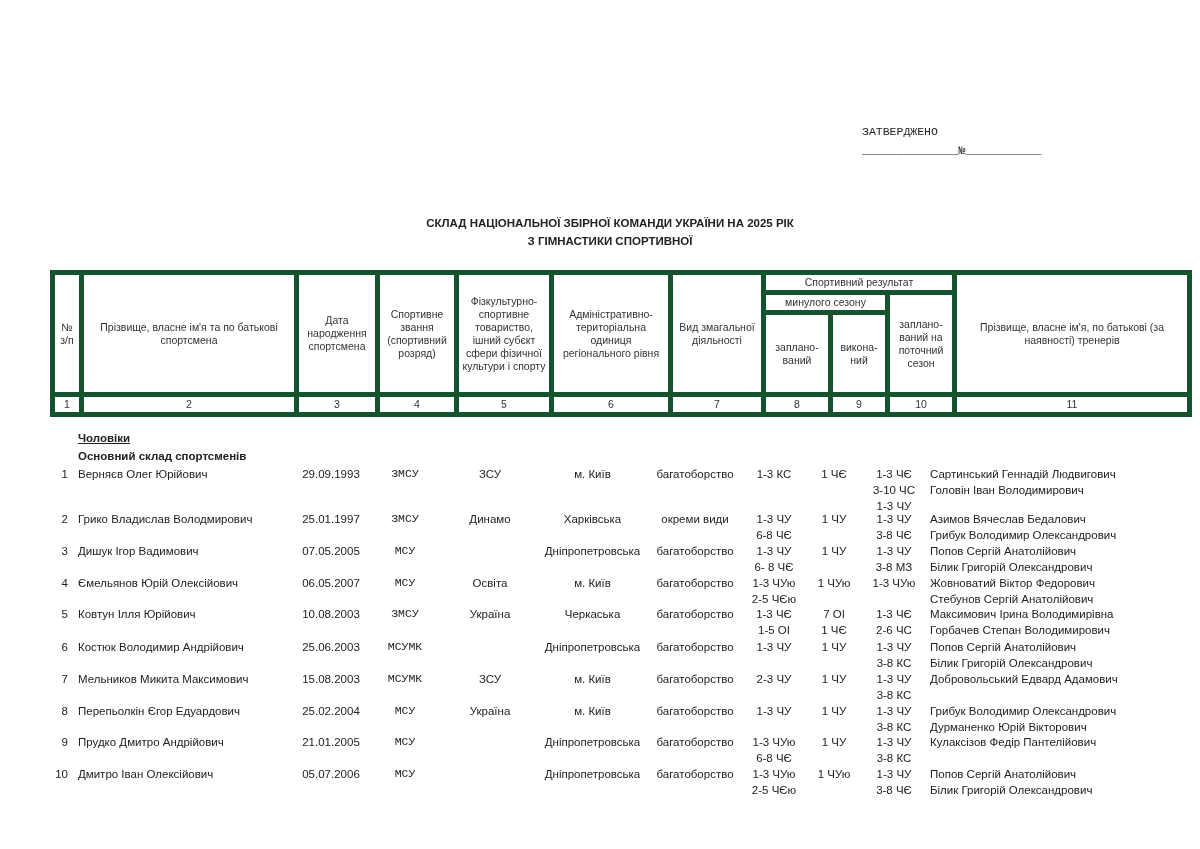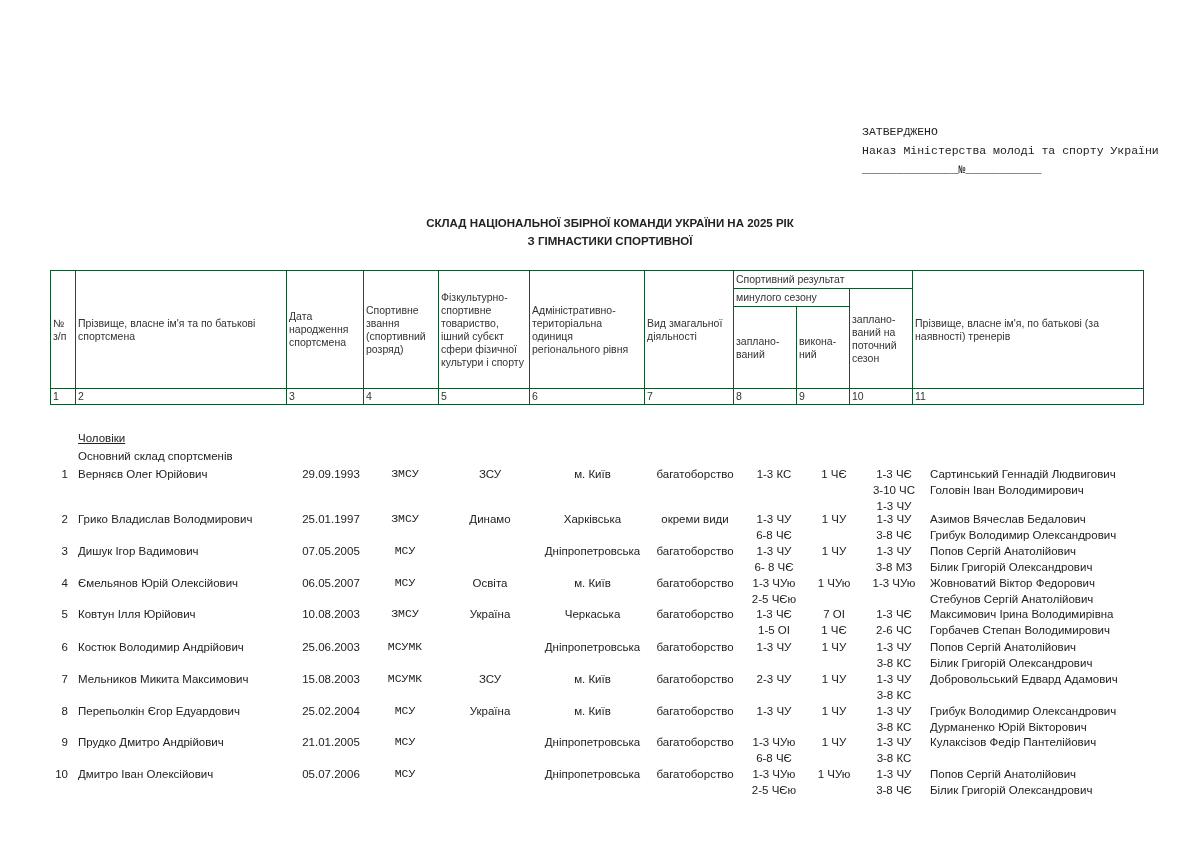--- a/index.html
+++ b/index.html
@@ -2,22 +2,22 @@
 <html><head>
 <meta charset="utf-8">
 <style>
   html, body { margin:0; padding:0; background:#ffffff; }
   body { width:1200px; height:849px; position:relative; overflow:hidden;
          font-family:"Liberation Sans", sans-serif; color:#222; }
   .approve { position:absolute; left:862px; top:122px; font-size:11.5px; line-height:19px;font-family:Liberation Mono, monospace; }
   .approve .line { display:block; white-space:nowrap; }
   .title { position:absolute; left:380px; width:460px; text-align:center; font-size:11.5px; font-weight:bold; }
   table.hdr { position:absolute; left:50px; top:270px; border-collapse:collapse; font-size:10.5px; color:#333; }
-  table.hdr td { border:1px solid #14532d; vertical-align:middle; padding:1px 2px; line-height:13px; }
-  .section { position:absolute; left:78px; font-size:11.5px; font-weight:normal; }
+  table.hdr td { border:5px solid #14532d; text-align:center; vertical-align:middle; padding:1px 2px; line-height:13px; }
+  .section { position:absolute; left:78px; font-size:11.5px; font-weight:bold; }
   .section.u { text-decoration:underline; }
   .row { position:absolute; left:0; width:1200px; font-size:11.5px; line-height:16px; }
   .row > div { position:absolute; top:0; white-space:nowrap; }
   .c-num { left:48px; width:20px; text-align:right; }
   .c-name { left:78px; }
   .c-date { left:298px; width:66px; text-align:center; }
   .c-rank { left:370px; width:70px; text-align:center;font-family:Liberation Mono, monospace; }
   .c-club { left:440px; width:100px; text-align:center; }
   .c-region { left:535px; width:115px; text-align:center; }
   .c-disc { left:650px; width:90px; text-align:center; }
@@ -25,21 +25,20 @@
   .c-done { left:806px; width:56px; text-align:center; }
   .c-cur { left:862px; width:64px; text-align:center; }
   .c-coach { left:930px; }
   .ml span { display:block; }
 </style>
 </head>
 <body>
 
 <div class="approve">
   <span class="line">ЗАТВЕРДЖЕНО</span>
-  <span class="line">Наказ Міністерства молоді та спорту України</span>
   <span class="line">______________№___________</span>
 </div>
 
 <div class="title" style="top:217px">СКЛАД НАЦІОНАЛЬНОЇ ЗБІРНОЇ КОМАНДИ УКРАЇНИ НА 2025 РІК</div>
 <div class="title" style="top:235px">З ГІМНАСТИКИ СПОРТИВНОЇ</div>
 
 <table class="hdr">
   <tbody>
       <tr style="height:18px">
     <td rowspan="3" style="width:20px">№ з/п</td>

